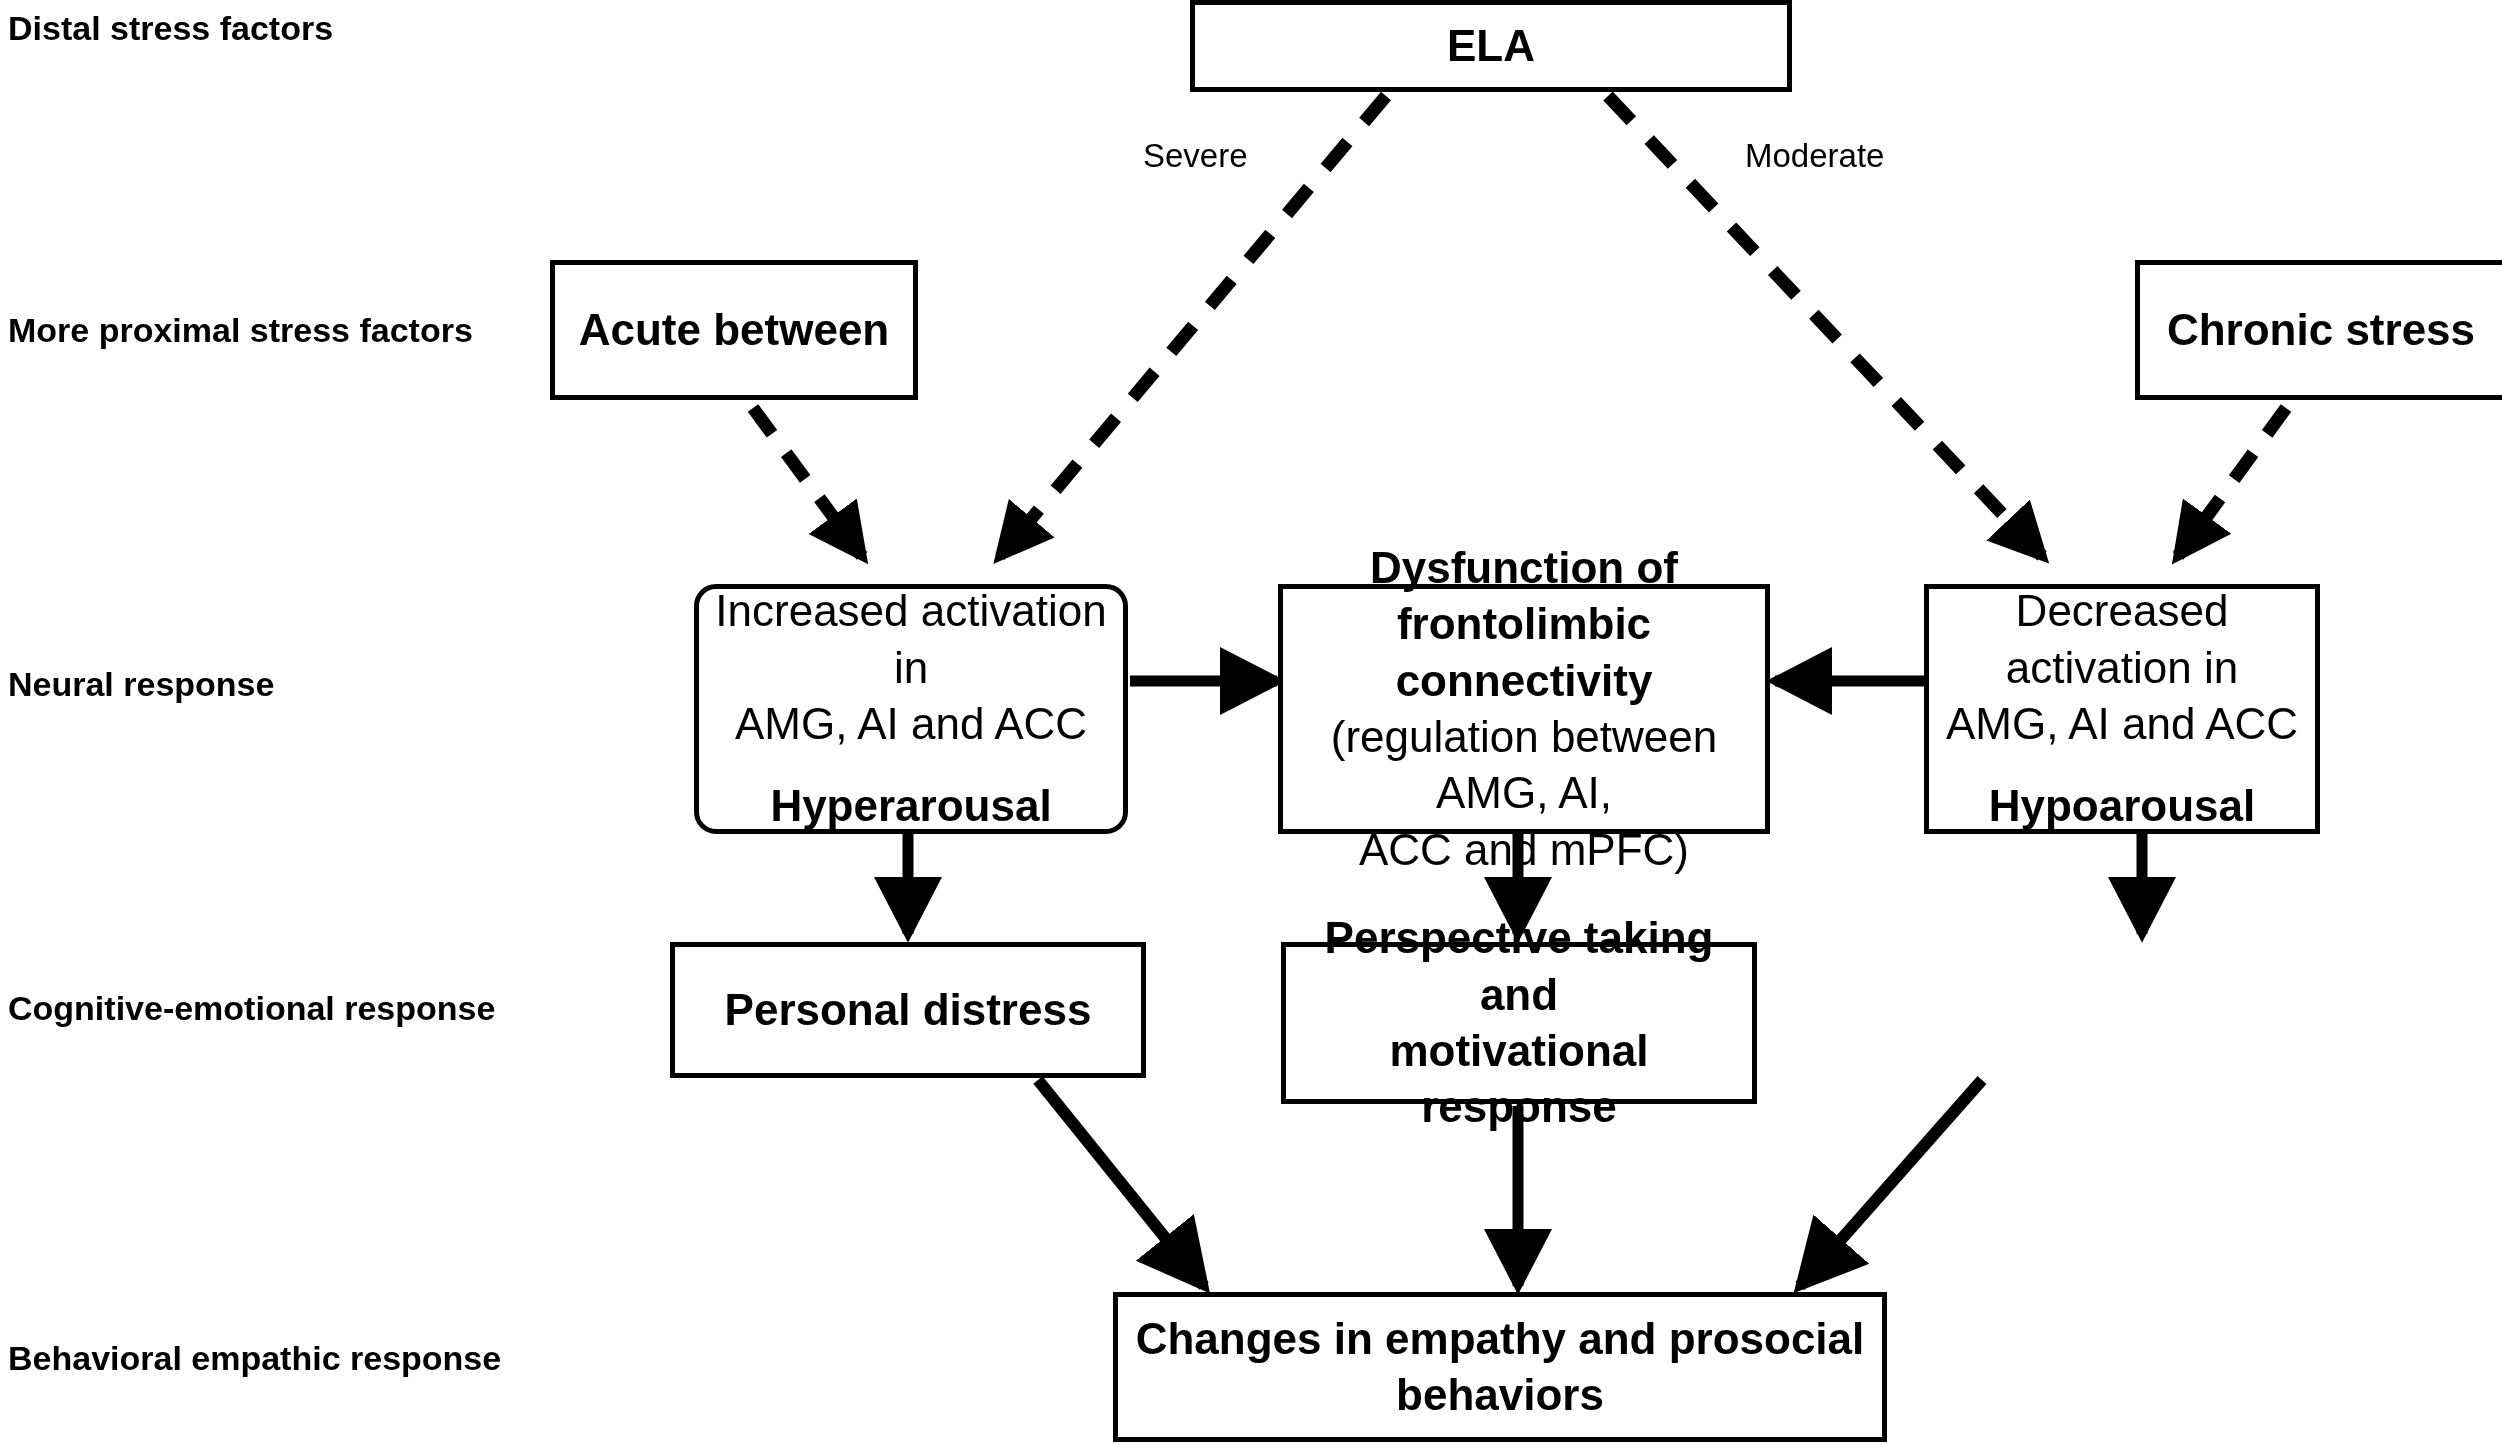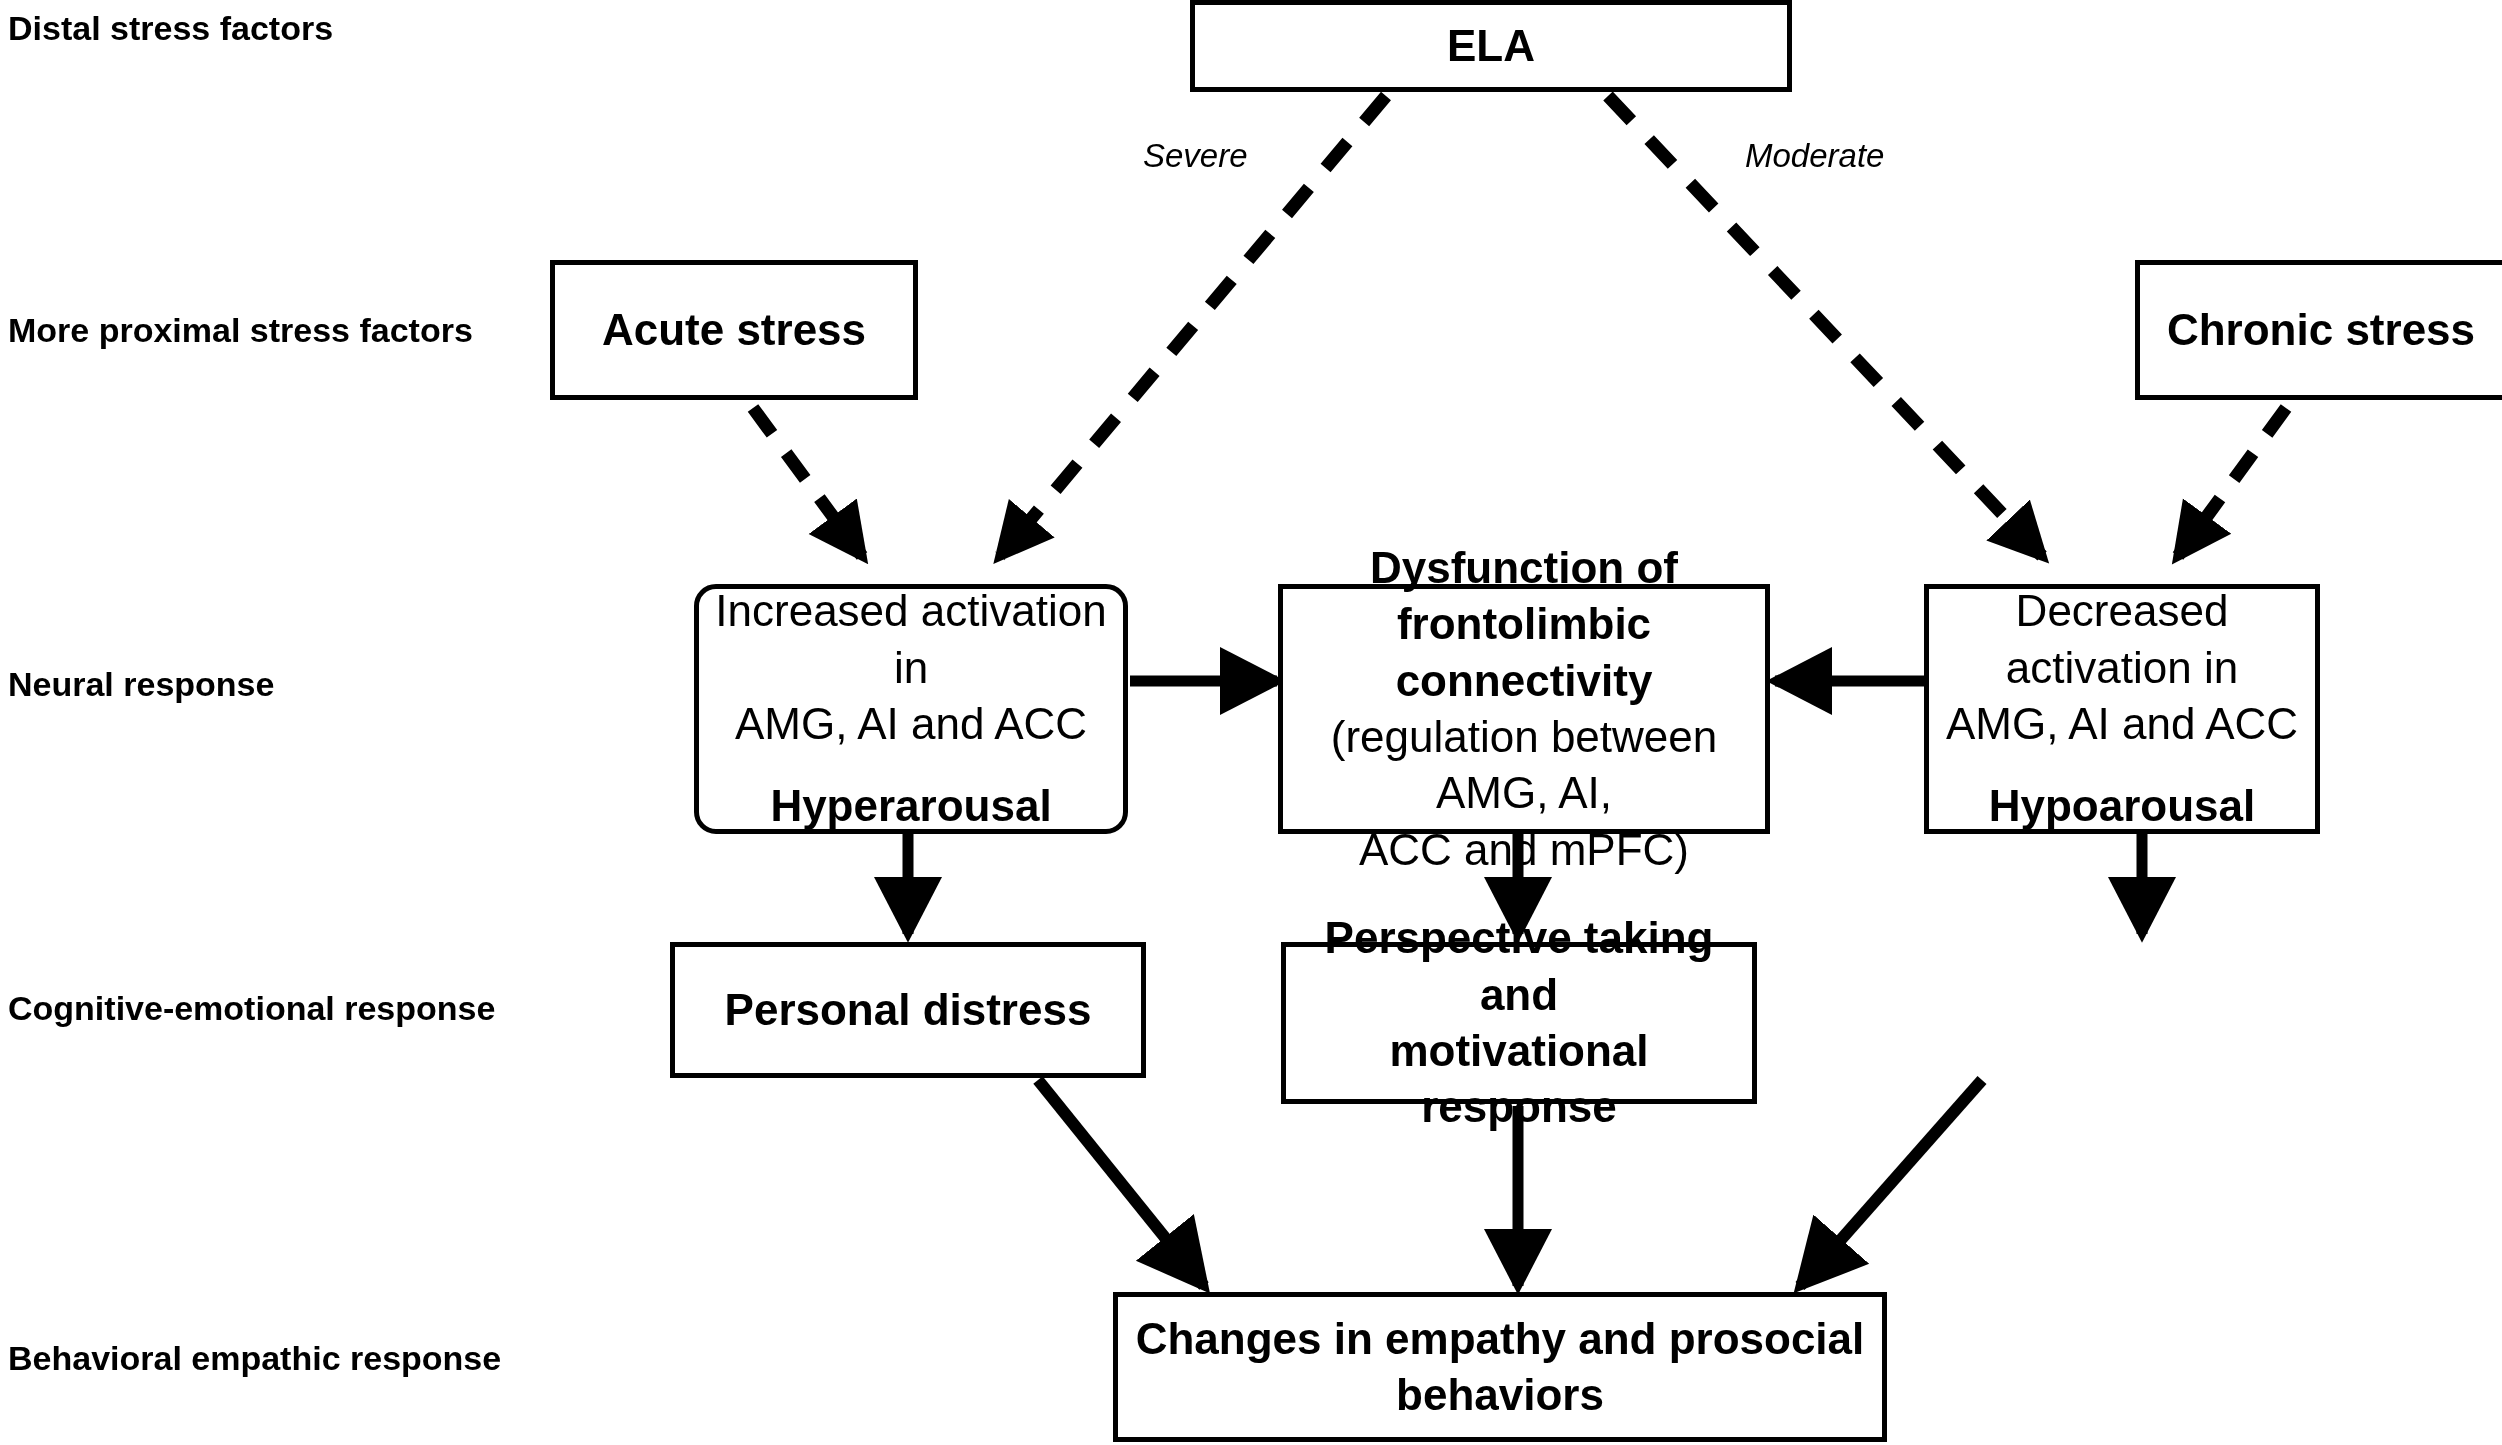--- a/index.html
+++ b/index.html
@@ -39,21 +39,20 @@
     color: #000000;
   }
   .node.bold { font-weight: bold; }
   .node .inner { width: 100%; }
   .node .ln { display: block; }
   .node .ln.b { font-weight: bold; }
   .node .ln.n { font-weight: normal; }
   .node .gap { display: block; height: 26px; }
   .edge-label {
     position: absolute;
-    font-style: italic;
     font-size: 33px;
     color: #000000;
     white-space: nowrap;
   }
   svg.arrows {
     position: absolute;
     left: 0;
     top: 0;
     width: 2502px;
     height: 1445px;
@@ -112,21 +111,21 @@
 
   <div class="edge-label" style="left:1143px; top:137px;">Severe</div>
 
   <div class="edge-label" style="left:1745px; top:137px;">Moderate</div>
 
   <div class="node bold" style="left:1190px; top:0px; width:602px; height:92px;">
     <span class="inner">ELA</span>
   </div>
 
   <div class="node bold" style="left:550px; top:260px; width:368px; height:140px;">
-    <span class="inner">Acute stress</span>
+    <span class="inner">Acute between</span>
   </div>
 
   <div class="node bold" style="left:2135px; top:260px; width:372px; height:140px;">
     <span class="inner">Chronic stress</span>
   </div>
 
   <div class="node" style="left:694px; top:584px; width:434px; height:250px;border-radius:22px;">
     <span class="inner">
       <span class="ln n">Increased activation in</span>
       <span class="ln n">AMG, AI and ACC</span>

